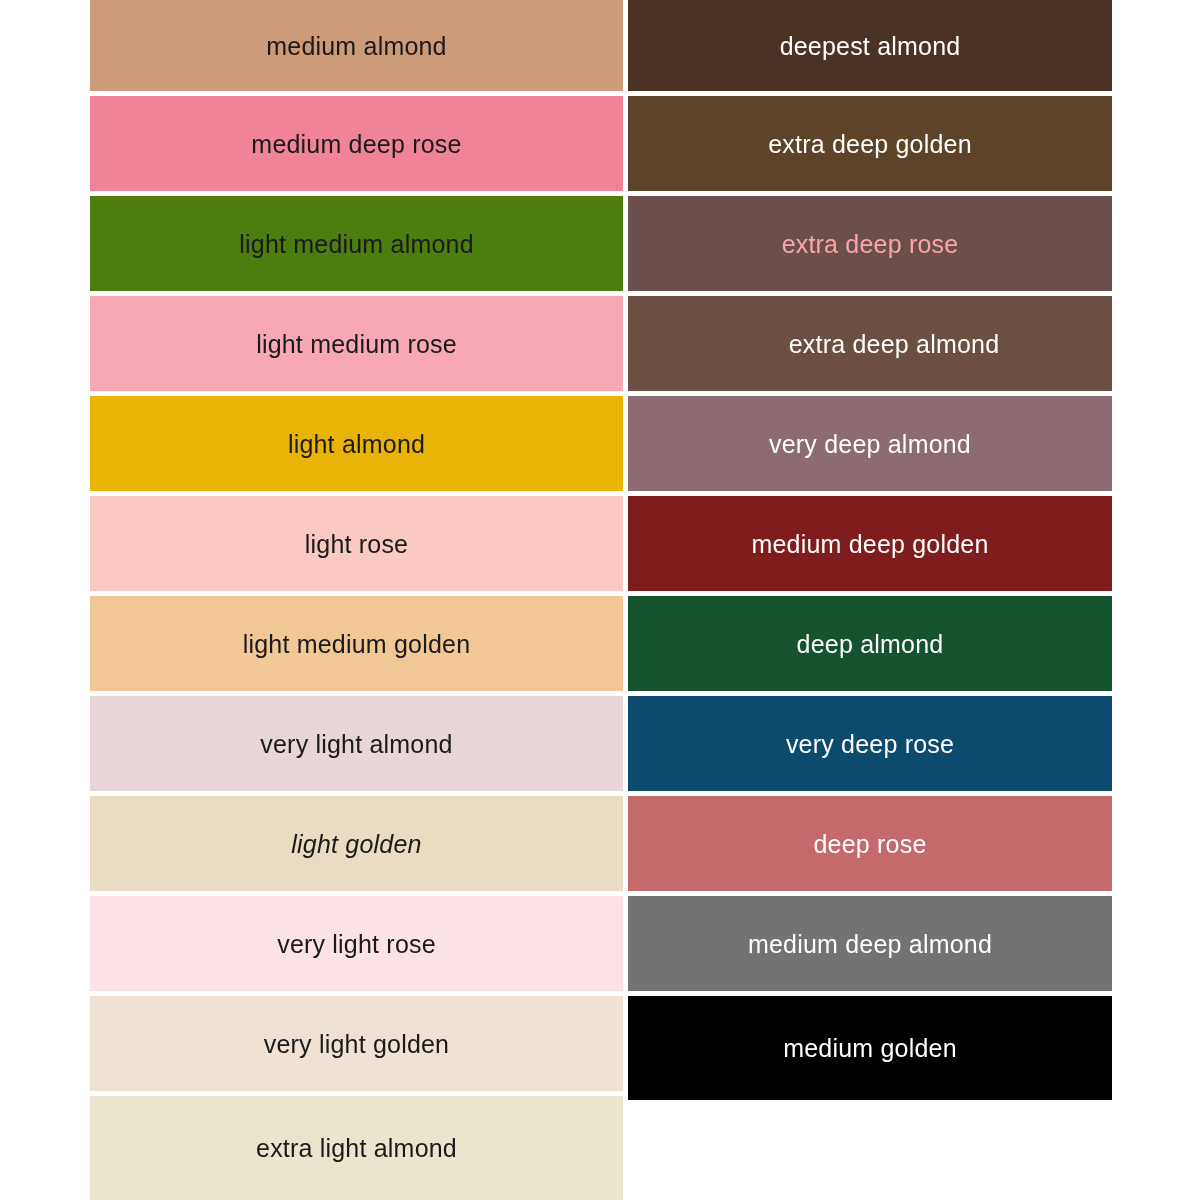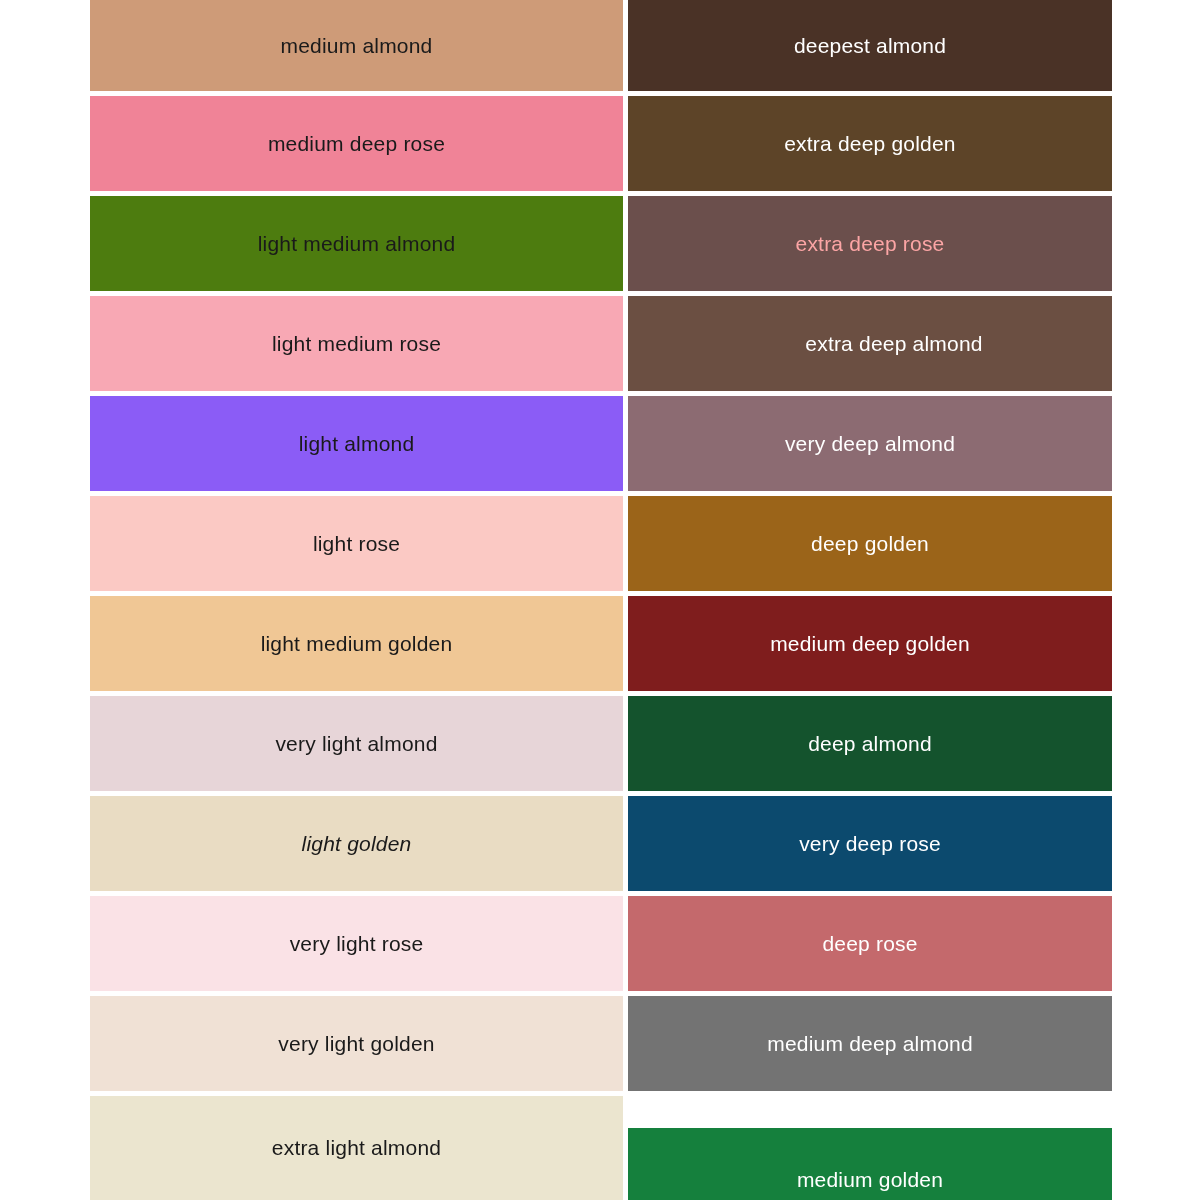--- a/index.html
+++ b/index.html
@@ -61,21 +61,21 @@
   }
 
   
   .swatch-column .swatch-cell:last-child {
     height: 104px;
     flex: 0 0 104px;
   }
 
   .swatch-label {
     font-family: "Liberation Sans", sans-serif;
-    font-size: 21px;
+    font-size: 25px;
     font-weight: 400;
     letter-spacing: 0.2px;
     line-height: 1.2;
     text-align: right;
     white-space: nowrap;
     user-select: none;
   }
 </style>
 </head>
 <body style="background: rgb(255, 255, 255);">
@@ -89,21 +89,21 @@
       </div>
       <div class="swatch-cell" style="background-color: rgb(240, 131, 151);">
         <span class="swatch-label" style="color: rgb(26, 26, 26);">medium deep rose</span>
       </div>
       <div class="swatch-cell" style="background-color: #4d7c0f;">
         <span class="swatch-label" style="color: rgb(26, 26, 26);">light medium almond</span>
       </div>
       <div class="swatch-cell" style="background-color: rgb(248, 168, 180);">
         <span class="swatch-label" style="color: rgb(26, 26, 26);">light medium rose</span>
       </div>
-      <div class="swatch-cell" style="background-color: #8b5cf6;">
+      <div class="swatch-cell" style="background-color: #eab308;">
         <span class="swatch-label" style="color: rgb(26, 26, 26);">light almond</span>
       </div>
       <div class="swatch-cell" style="background-color: rgb(251, 201, 196);">
         <span class="swatch-label" style="color: rgb(26, 26, 26);">light rose</span>
       </div>
       <div class="swatch-cell" style="background-color: rgb(240, 199, 149);">
         <span class="swatch-label" style="color: rgb(26, 26, 26);">light medium golden</span>
       </div>
       <div class="swatch-cell" style="background-color: rgb(231, 213, 216);">
         <span class="swatch-label" style="color: rgb(26, 26, 26);">very light almond</span>
@@ -131,37 +131,34 @@
       </div>
       <div class="swatch-cell" style="background-color: rgb(107, 79, 76);">
         <span class="swatch-label" style="color: #fca5a5;">extra deep rose</span>
       </div>
       <div class="swatch-cell" style="background-color: rgb(107, 79, 66); padding-left: 48px;">
         <span class="swatch-label" style="color: rgb(255, 255, 255);">extra deep almond</span>
       </div>
       <div class="swatch-cell" style="background-color: rgb(140, 107, 114);">
         <span class="swatch-label" style="color: rgb(255, 255, 255);">very deep almond</span>
       </div>
-      <div class="swatch-cell" style="background-color: rgb(155, 100, 25);">
-        <span class="swatch-label" style="color: rgb(255, 255, 255);">deep golden</span>
-      </div>
       <div class="swatch-cell" style="background-color: #7f1d1d;">
         <span class="swatch-label" style="color: rgb(255, 255, 255);">medium deep golden</span>
       </div>
       <div class="swatch-cell" style="background-color: #14532d;">
         <span class="swatch-label" style="color: rgb(255, 255, 255);">deep almond</span>
       </div>
       <div class="swatch-cell" style="background-color: #0c4a6e;">
         <span class="swatch-label" style="color: rgb(255, 255, 255);">very deep rose</span>
       </div>
       <div class="swatch-cell" style="background-color: rgb(196, 105, 108);">
         <span class="swatch-label" style="color: rgb(255, 255, 255);">deep rose</span>
       </div>
       <div class="swatch-cell" style="background-color: #737373;">
         <span class="swatch-label" style="color: rgb(255, 255, 255);">medium deep almond</span>
       </div>
-      <div class="swatch-cell" style="background-color: #15803d; margin-top: 32px;">
+      <div class="swatch-cell" style="background-color: #000000;">
         <span class="swatch-label" style="color: rgb(255, 255, 255);">medium golden</span>
       </div>
     </div>
 
   </div>
 </div>
 
 </body></html>

